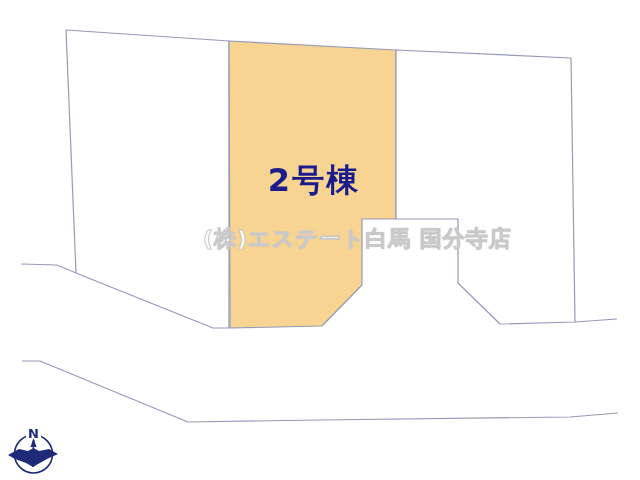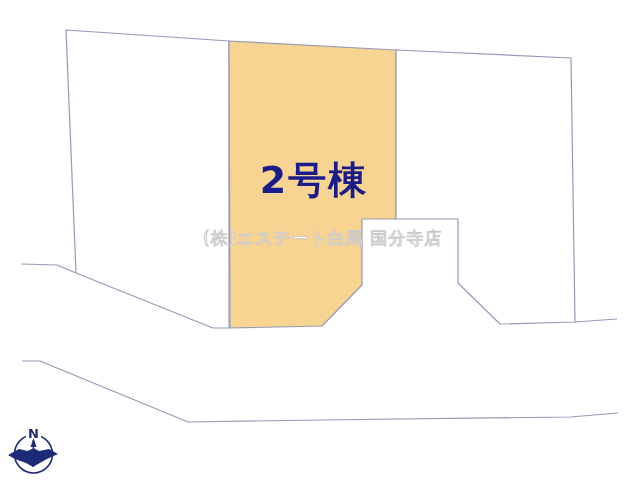--- a/index.html
+++ b/index.html
@@ -21,34 +21,34 @@
     top: 0;
     width: 640px;
     height: 480px;
   }
   .lot-label {
     position: absolute;
     left: 234px;
     top: 158px;
     width: 160px;
     text-align: center;
-    font-size: 38px;
+    font-size: 32px;
     line-height: 44px;
     font-weight: 600;
     letter-spacing: 2px;
     color: #1b1c8c;
     white-space: nowrap;
   }
   .watermark {
     position: absolute;
     left: 203px;
     top: 229px;
-    font-size: 17px;
+    font-size: 22px;
     line-height: 19px;
-    font-weight: 400;
+    font-weight: 700;
     letter-spacing: 1px;
     color: rgba(255,255,255,0.92);
     -webkit-text-stroke: 0.9px #c9c9c9;
     text-shadow: 0 0 2px rgba(175,175,175,0.55);
     white-space: nowrap;
   }
 </style>
 </head>
 <body>
 

